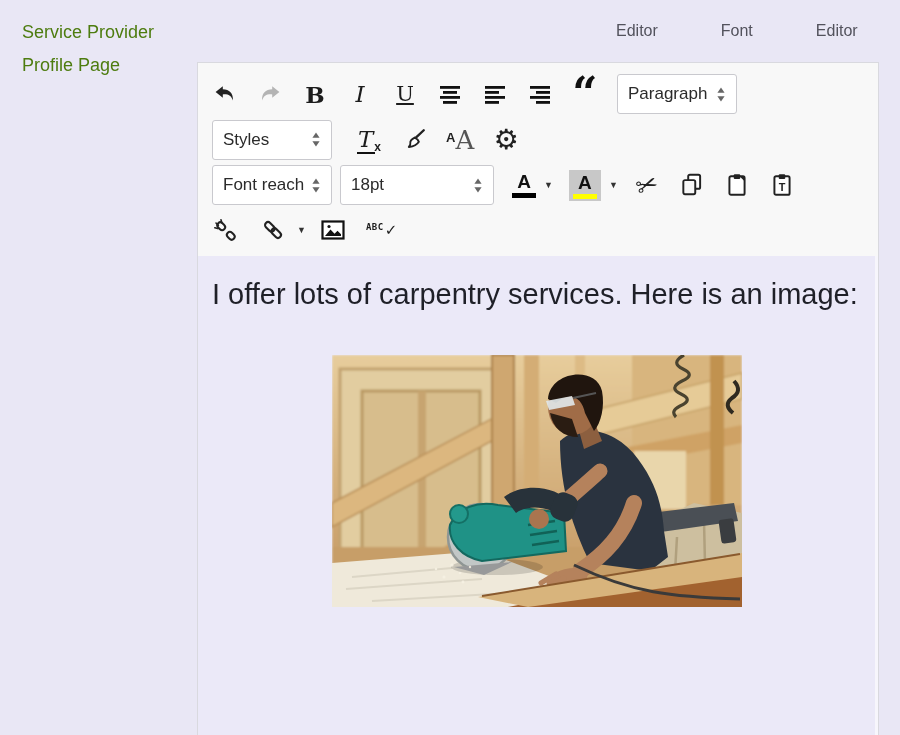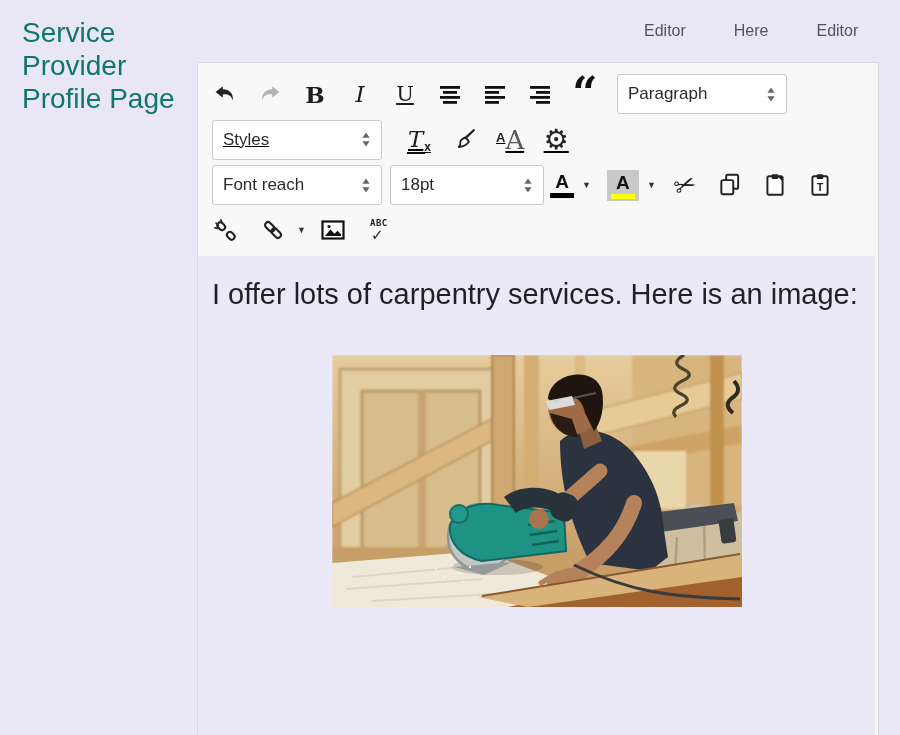--- a/index.html
+++ b/index.html
@@ -5,73 +5,73 @@
   html,body{margin:0;padding:0;}
   body{
     width:900px;height:735px;position:relative;overflow:hidden;
     background:#e9e7f5;
     font-family:"Liberation Sans","DejaVu Sans",sans-serif;
     -webkit-font-smoothing:antialiased;
   }
   
   .page-title{
     position:absolute;left:22px;top:16px;width:170px;
-    font-size:28px;line-height:33px;color:#0f766e;font-weight:400;
-  }
-  
-  .tabbar{position:absolute;left:644px;top:22px;display:flex;gap:48px;}
+    font-size:18px;line-height:33px;color:#4d7c0f;font-weight:400;
+  }
+  
+  .tabbar{position:absolute;left:616px;top:22px;display:flex;gap:63px;}
   .tab{font-size:16px;color:#52525c;cursor:pointer;}
   
   .panel{
     position:absolute;left:197px;top:62px;width:682px;height:673px;
     border:1px solid #d9d9df;border-bottom:none;box-sizing:border-box;
     background:#f8f8f8;
   }
   .toolbar{
     background:#f8f8f8;padding:8px 10px 4px 14px;border-bottom:1px solid #e3e3e6;
   }
   .tb-row{display:flex;align-items:center;height:46px;}
-  .tb-row.r2{height:45px;text-decoration:underline;}
+  .tb-row.r2{height:45px;}
   .tb-row.r4{height:44px;}
   .tbtn{
     min-width:26px;height:34px;display:flex;align-items:center;justify-content:center;
     margin-right:19px;cursor:pointer;color:#1c1c1c;flex:0 0 auto;
   }
   .tbtn.narrow{margin-right:10px;min-width:14px;}
   .glyph-b{font-family:"DejaVu Serif","Liberation Serif",serif;font-weight:bold;font-size:23px;}
   .glyph-i{font-family:"DejaVu Serif","Liberation Serif",serif;font-style:italic;font-size:23px;}
   .glyph-u{font-family:"DejaVu Serif","Liberation Serif",serif;font-size:21px;text-decoration:underline;}
   .glyph-quote{font-family:"DejaVu Serif","Liberation Serif",serif;font-weight:bold;font-size:44px;line-height:10px;height:22px;color:#111;}
   .glyph-gear{font-size:28px;color:#222;line-height:1;}
   .glyph-cut{font-size:26px;color:#222;transform:rotate(-20deg);}
   .caret-mini{font-size:9px;color:#333;margin-right:16px;cursor:pointer;}
   
   .tselect{
     display:flex;align-items:center;justify-content:space-between;
-    width:170px;height:40px;box-sizing:border-box;background:#fff;
+    width:120px;height:40px;box-sizing:border-box;background:#fff;
     border:1px solid #c9c9ce;border-radius:3px;padding:0 10px;
     font-size:17px;color:#2b2b2b;cursor:pointer;flex:0 0 auto;
   }
   .tselect.wide{width:154px;}
   .tselect .sel-label{white-space:nowrap;overflow:hidden;}
   
   .tx-wrap{display:flex;align-items:flex-end;}
   .tx-t{font-family:"DejaVu Serif","Liberation Serif",serif;font-style:italic;font-size:23px;border-bottom:2px solid #111;padding:0 2px 0 1px;}
   .tx-x{font-size:12px;font-weight:bold;margin-left:-1px;}
   
   .aa-wrap{display:flex;align-items:flex-start;}
   .aa-small{font-size:13px;font-weight:bold;color:#1f1f1f;margin-top:1px;}
   .aa-big{font-family:"DejaVu Serif","Liberation Serif",serif;font-size:26px;color:#555;line-height:22px;}
   
   .colorbtn{display:flex;flex-direction:column;align-items:center;margin-right:8px;cursor:pointer;}
   .colorbtn .cb-a{font-size:19px;font-weight:bold;color:#111;line-height:19px;}
   .colorbtn .cb-bar{width:24px;height:5px;margin-top:2px;}
   .colorbtn.bg{background:#c8c8c8;padding:3px 4px 2px;}
   
-  .abc-wrap{display:flex;flex-direction:column;align-items:flex-start;line-height:1;}
+  .abc-wrap{display:flex;flex-direction:row;align-items:flex-start;line-height:1;}
   .abc-top{font-size:9px;font-weight:bold;letter-spacing:.5px;font-family:"DejaVu Sans Mono","Liberation Mono",monospace;}
   .abc-check{font-size:15px;font-weight:bold;margin-top:-1px;margin-left:1px;}
   
   .content{
     position:absolute;left:0;top:193px;right:0;bottom:0;
     background:#ebe9f8;border-right:3px solid #f7f6fc;
     padding:14px 14px 0 14px;box-sizing:border-box;cursor:text;
   }
   .content p{margin:0;font-size:29px;line-height:48px;color:#1f2028;max-width:660px;}
   .content .p2{margin-top:21px;}
@@ -79,21 +79,21 @@
   .photo-wrap svg{display:block;}
   .icon-svg{display:block;}
 </style>
 </head>
 <body>
 
 <div class="page-title">Service Provider Profile Page</div>
 
 <div class="tabbar">
   <span class="tab">Editor</span>
-  <span class="tab">Here</span>
+  <span class="tab">Font</span>
   <span class="tab">Editor</span>
 </div>
 
 <div class="panel">
 
   <div class="toolbar">
 
     <div class="tb-row">
       <span class="tbtn">
         <svg class="icon-svg" width="26" height="24" viewBox="0 0 24 24">
@@ -178,21 +178,21 @@
     </div>
 
     <div class="tb-row">
       <div class="tselect" style="margin-right:8px;">
         <span class="sel-label">Font reach</span>
         <svg class="icon-svg" width="10" height="17" viewBox="0 0 10 17">
             <path d="M5 1.5l3.6 5.2H1.4z" fill="#666"></path>
             <path d="M5 15.5L1.4 10.3h7.2z" fill="#666"></path>
           </svg>
       </div>
-      <div class="tselect wide" style="margin-right:6px;gap:24px;">
+      <div class="tselect wide" style="margin-right:18px;gap:24px;">
         <span class="sel-label">18pt</span>
         <svg class="icon-svg" width="10" height="17" viewBox="0 0 10 17">
             <path d="M5 1.5l3.6 5.2H1.4z" fill="#666"></path>
             <path d="M5 15.5L1.4 10.3h7.2z" fill="#666"></path>
           </svg>
       </div>
       <span class="colorbtn">
         <span class="cb-a">A</span>
         <span class="cb-bar" style="background:#000;"></span>
       </span>

